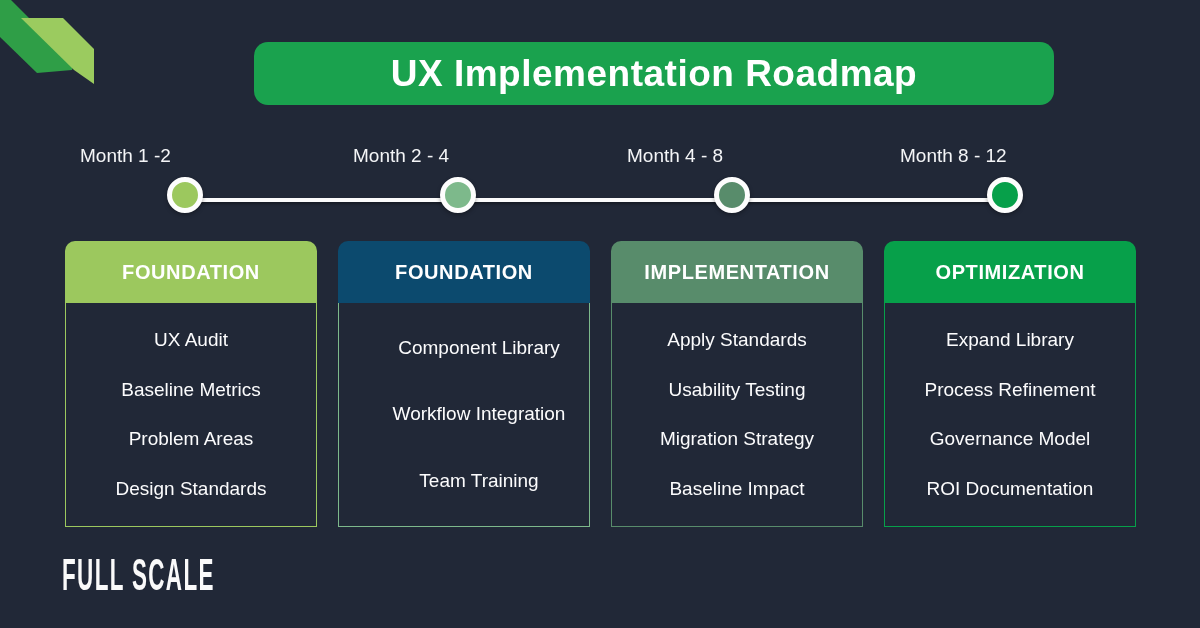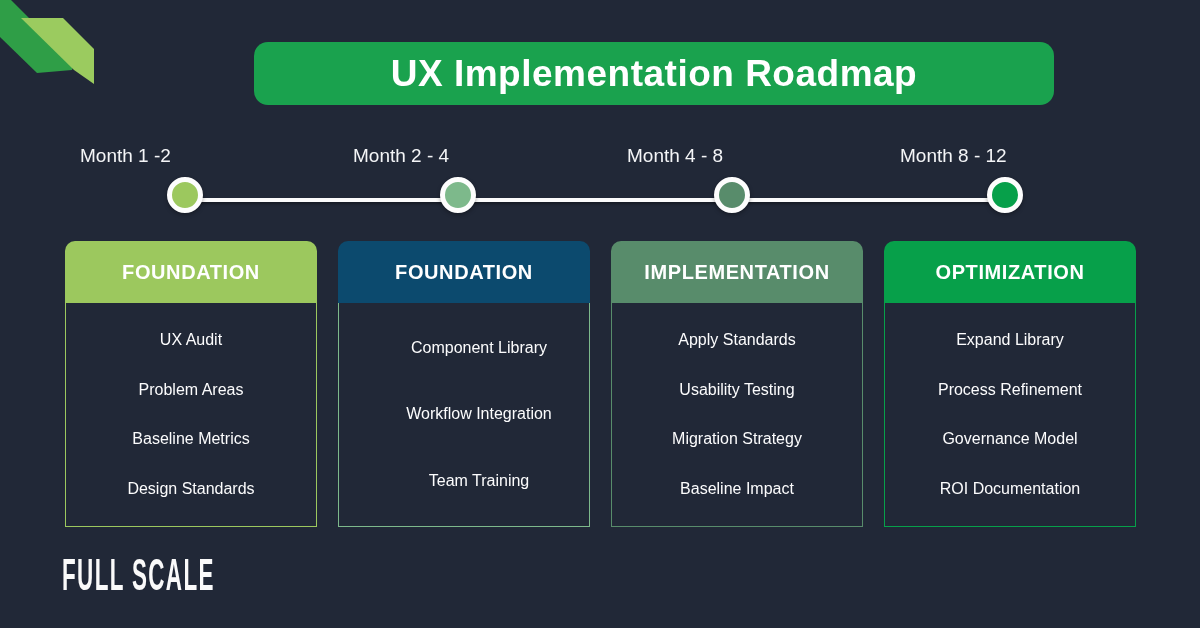--- a/index.html
+++ b/index.html
@@ -104,21 +104,21 @@
     height: 224px;
     border: 1.5px solid;
     border-top: none;
     display: flex;
     flex-direction: column;
     justify-content: space-around;
     padding: 12px 4px;
   }
   .column-item {
     color: #fcfcfd;
-    font-size: 16px;
+    font-size: 19px;
     font-weight: 400;
     text-align: center;
     white-space: nowrap;
   }
 
   
   .logo {
     position: absolute;
     left: 62px;
     top: 556px;
@@ -155,22 +155,22 @@
       <div class="timeline-node" style="left: 714px; background: rgb(88, 140, 107);"></div>
       <div class="timeline-label" style="left: 900px;">Month 8 - 12</div>
       <div class="timeline-node" style="left: 987px; background: rgb(7, 160, 74);"></div>
     </div>
 
   <div class="columns" id="columns">
       <div class="column">
         <div class="column-header" style="background: rgb(156, 200, 94);">FOUNDATION</div>
         <div class="column-body" style="border-color: rgb(156, 200, 94);">
           <div class="column-item">UX Audit</div>
+          <div class="column-item">Baseline Metrics</div>
           <div class="column-item">Problem Areas</div>
-          <div class="column-item">Baseline Metrics</div>
           <div class="column-item">Design Standards</div>
         </div>
       </div>
       <div class="column">
         <div class="column-header" style="background: #0c4a6e;">FOUNDATION</div>
         <div class="column-body" style="border-color: rgb(125, 185, 139); padding-left: 34px;">
           <div class="column-item">Component Library</div>
           <div class="column-item">Workflow Integration</div>
           <div class="column-item">Team Training</div>
         </div>

